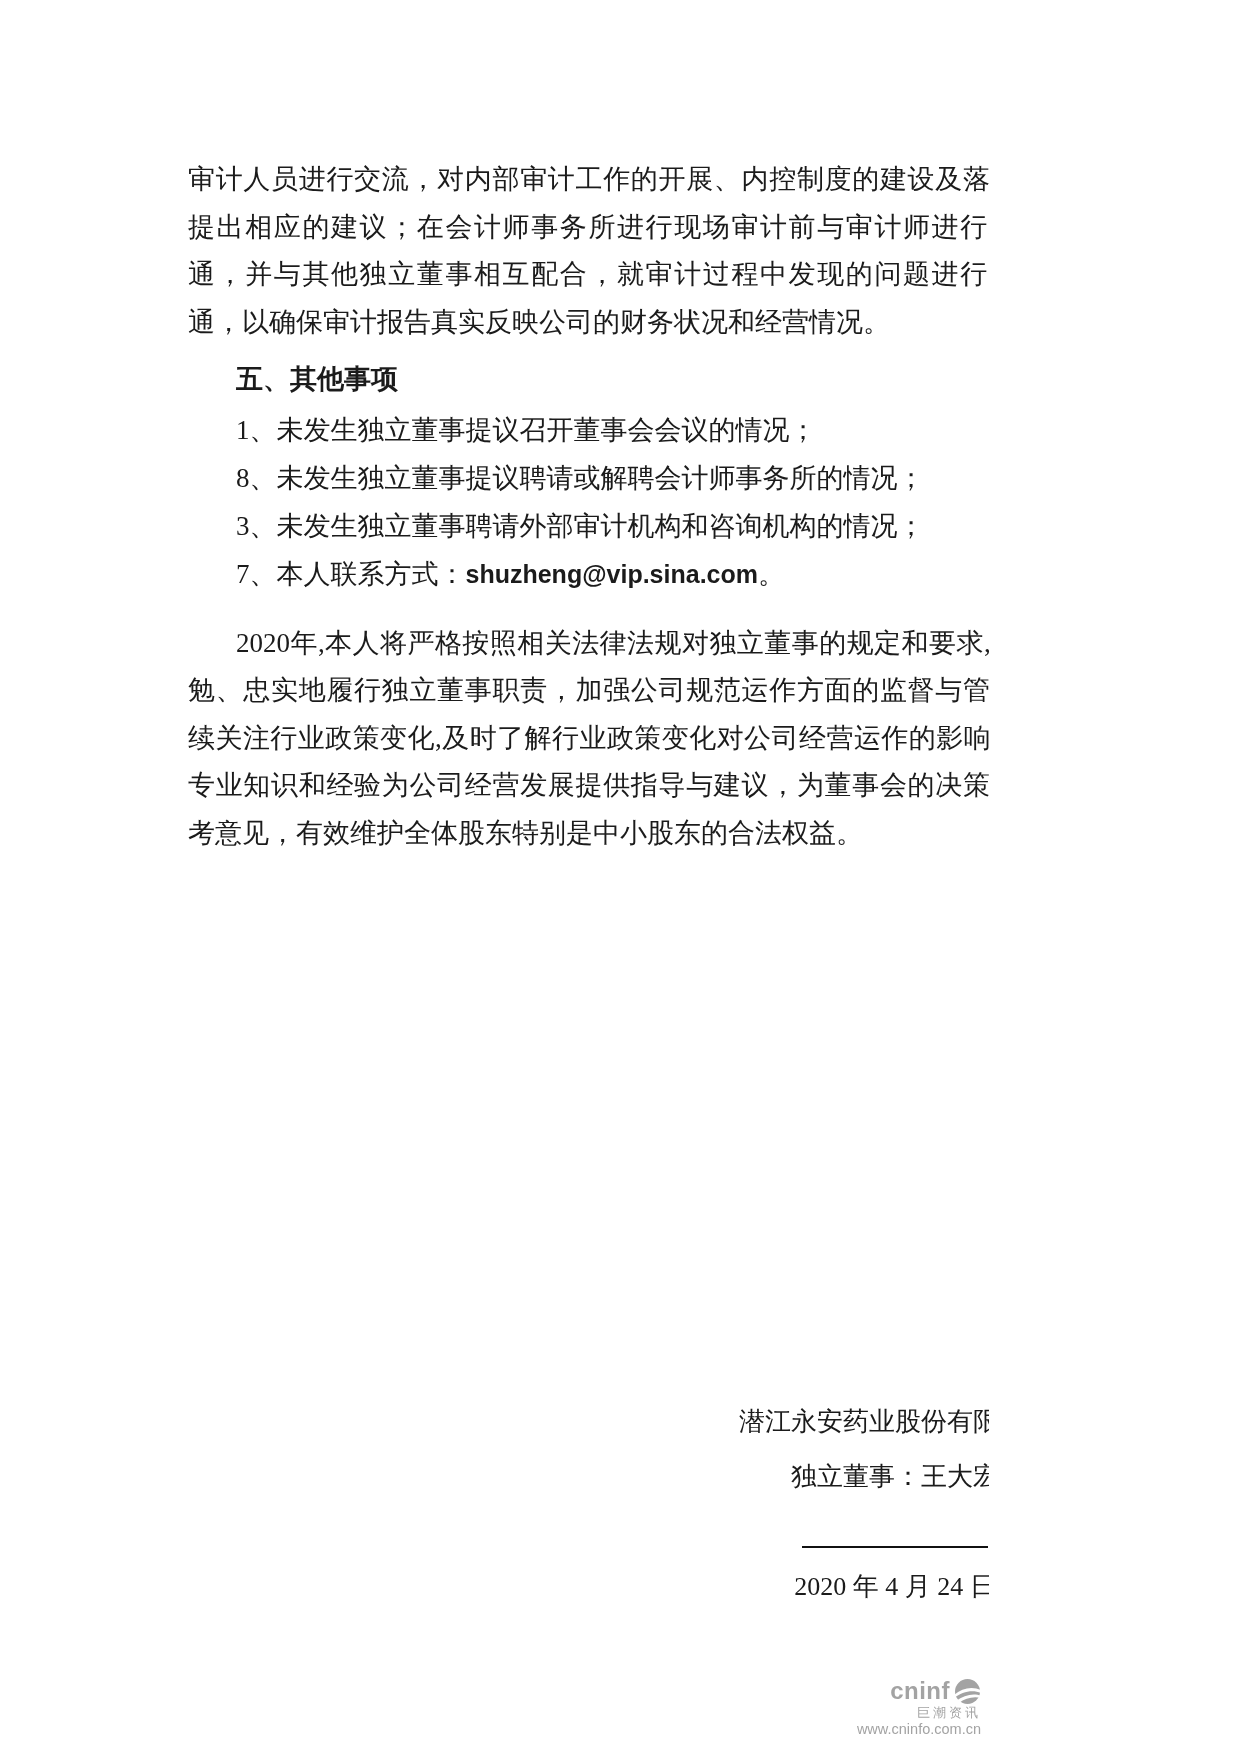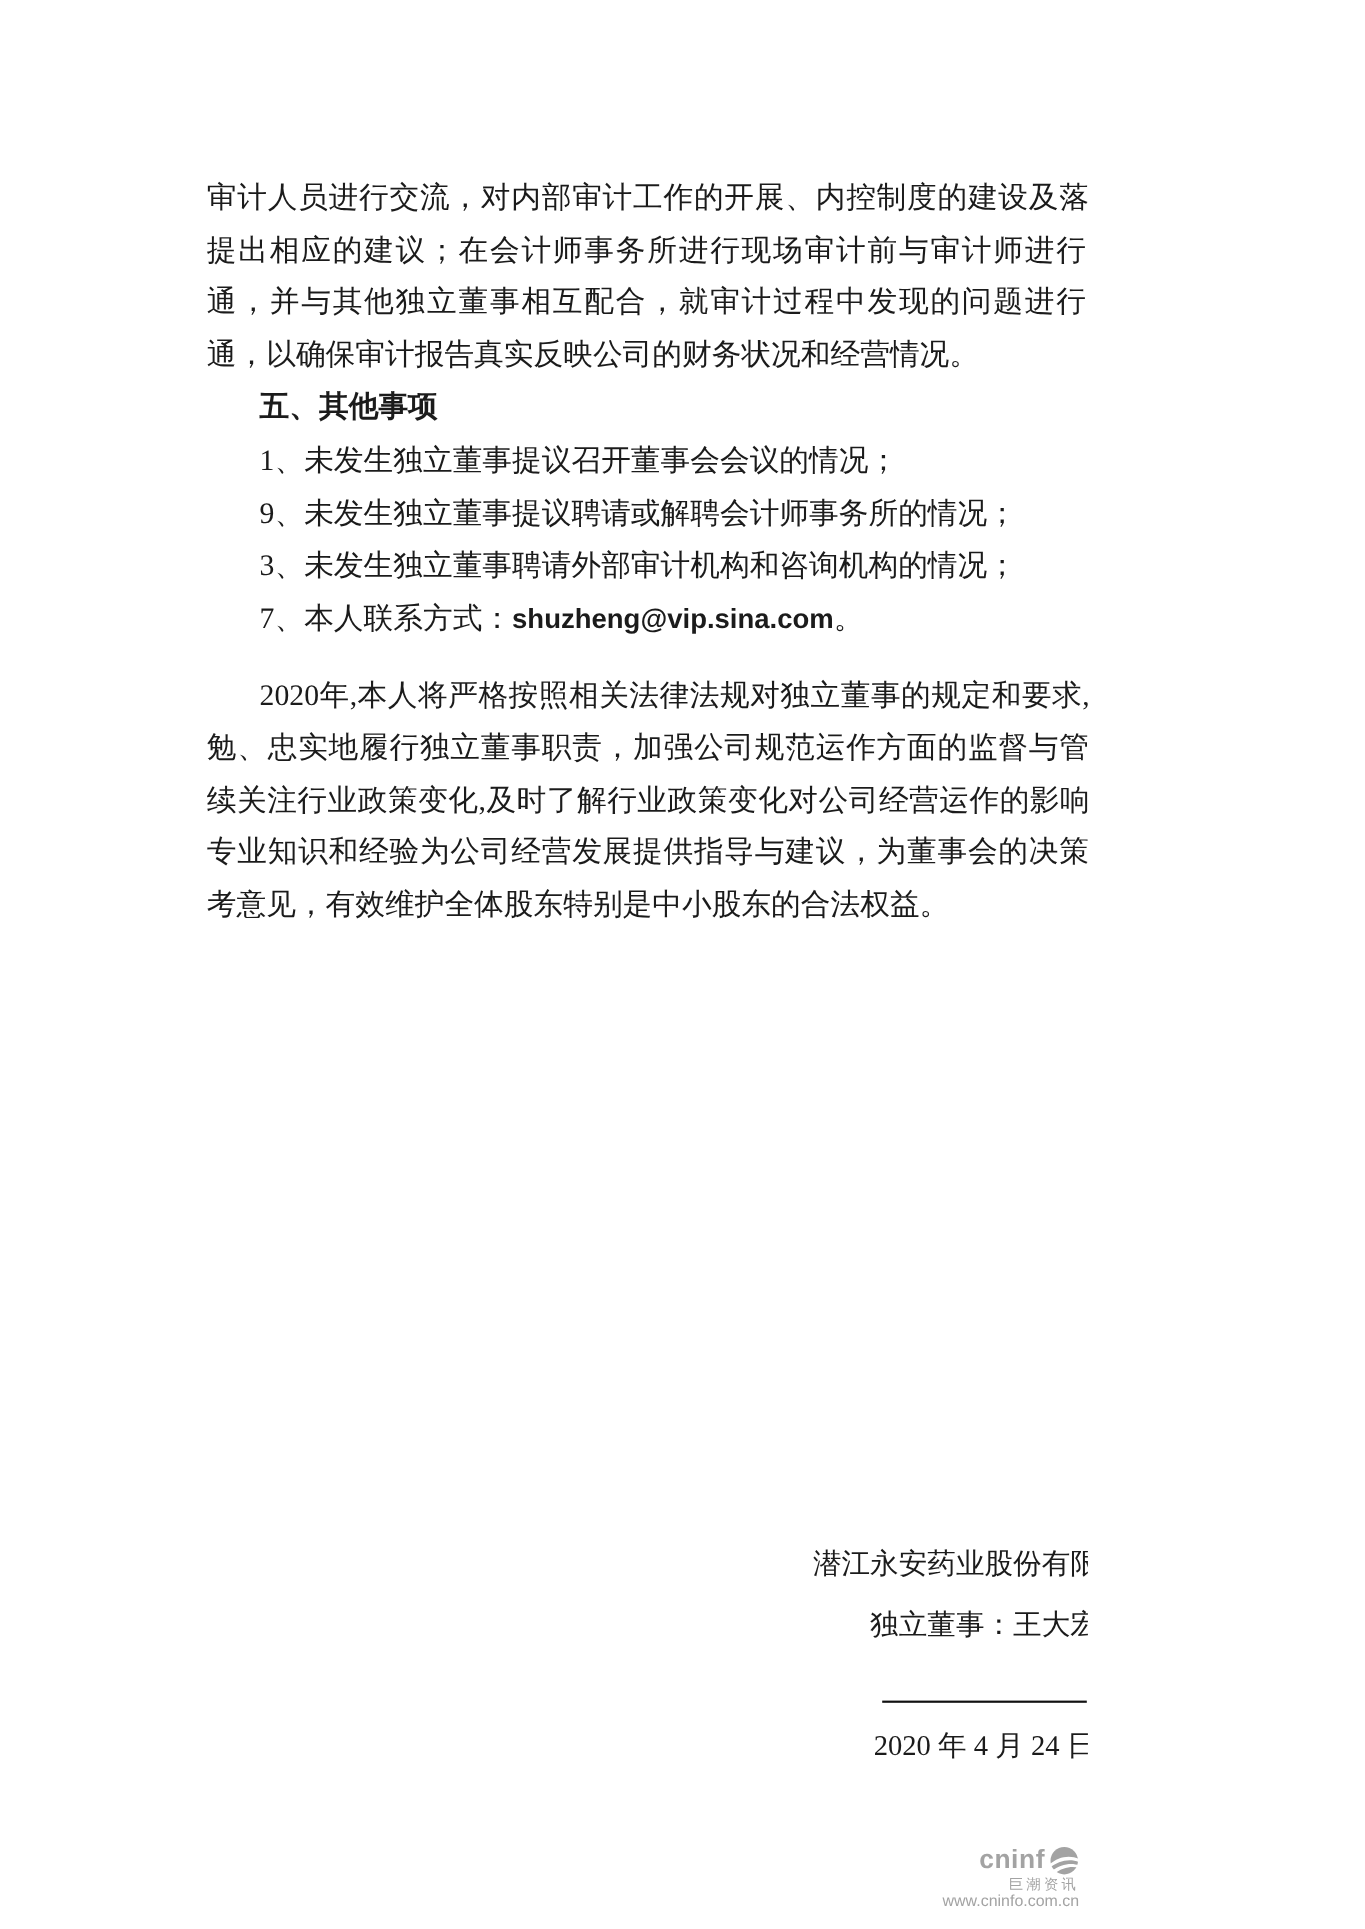--- a/index.html
+++ b/index.html
@@ -21,25 +21,26 @@
   }
   .para {
     font-size: 27px;
     line-height: 47.5px;
     text-align: justify;
   }
   .para.indent { text-indent: 48px; }
   .p2 { margin-top: 6px; }
   .p3 { margin-top: 18px; }
   .heading {
+    margin-top: 12px;
     font-size: 27px;
     line-height: 47.5px;
     font-weight: bold;
     text-indent: 48px;
-    font-family: Liberation Sans, sans-serif;
+    font-family: Liberation Mono, monospace;
   }
   .item {
     font-size: 27px;
     line-height: 48px;
     text-indent: 48px;
     text-align: justify;
   }
   .email {
     font-family: "Liberation Sans", "DejaVu Sans", sans-serif;
     font-size: 25px;
@@ -101,21 +102,21 @@
   <div class="content">
 
     <p class="para">审计人员进行交流，对内部审计工作的开展、内控制度的建设及落实情况提出相应的建议；在会计师事务所进行现场审计前与审计师进行积极沟通，并与其他独立董事相互配合，就审计过程中发现的问题进行有效沟通，以确保审计报告真实反映公司的财务状况和经营情况。</p>
 
 
 
     <h2 class="heading">五、其他事项</h2>
 
     <p class="item">1、未发生独立董事提议召开董事会会议的情况；</p>
 
-    <p class="item">9、未发生独立董事提议聘请或解聘会计师事务所的情况；</p>
+    <p class="item">8、未发生独立董事提议聘请或解聘会计师事务所的情况；</p>
 
     <p class="item">3、未发生独立董事聘请外部审计机构和咨询机构的情况；</p>
 
     <p class="item"><span>7、本人联系方式：</span><span class="email">shuzheng@vip.sina.com</span><span>。</span></p>
 
     <p class="para indent closing">2020年,本人将严格按照相关法律法规对独立董事的规定和要求,继续勤勉、忠实地履行独立董事职责，加强公司规范运作方面的监督与管理；持续关注行业政策变化,及时了解行业政策变化对公司经营运作的影响，利用专业知识和经验为公司经营发展提供指导与建议，为董事会的决策提供参考意见，有效维护全体股东特别是中小股东的合法权益。</p>
 
   </div>
 
   <div class="signature">

